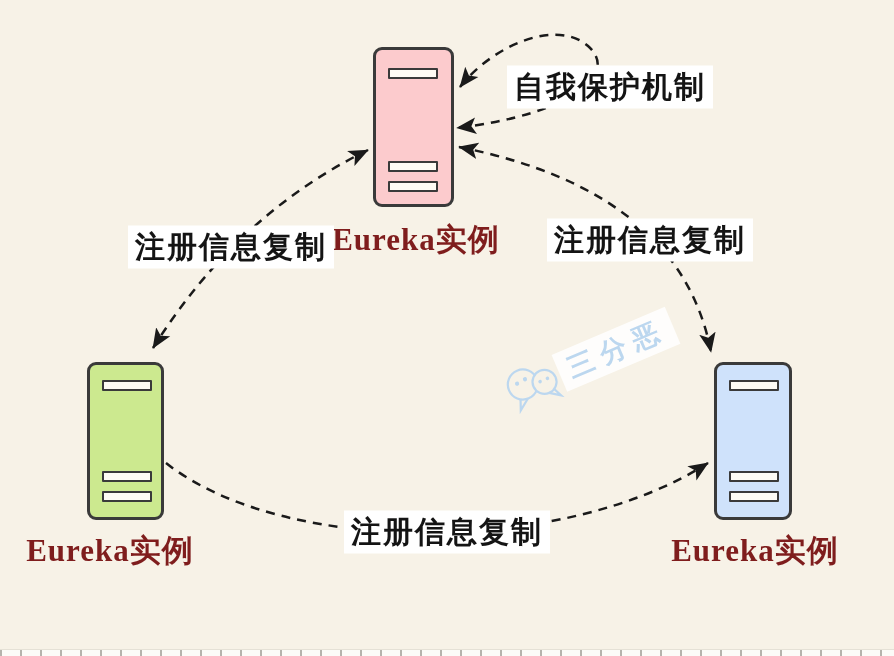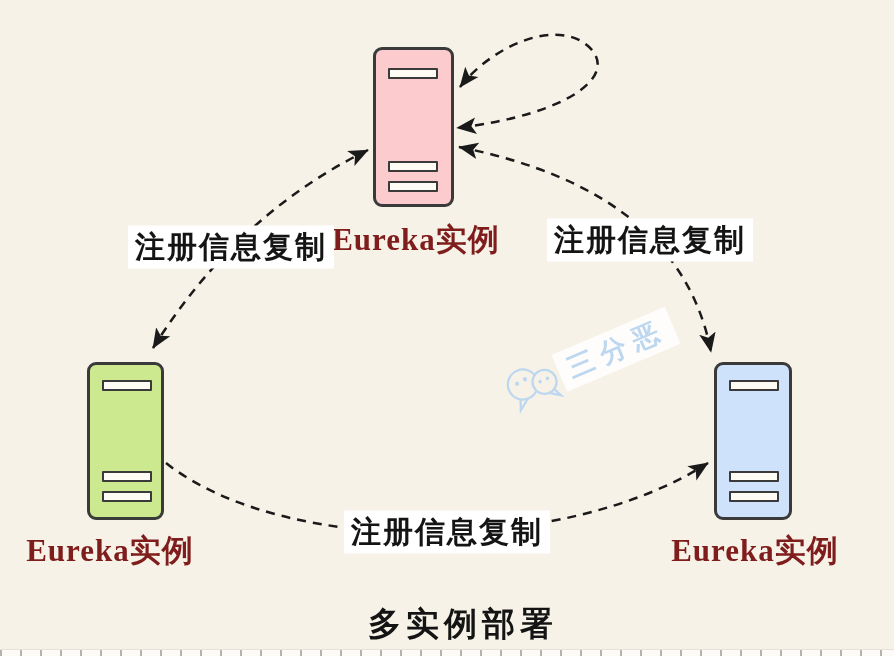--- a/index.html
+++ b/index.html
@@ -143,17 +143,17 @@
     <div class="slot s3"></div>
   </div>
 
   <div class="node-label lbl-node-top">Eureka实例</div>
   <div class="node-label lbl-node-left">Eureka实例</div>
   <div class="node-label lbl-node-right">Eureka实例</div>
 
   <div class="edge-label lbl-edge-left">注册信息复制</div>
   <div class="edge-label lbl-edge-right">注册信息复制</div>
   <div class="edge-label lbl-edge-bottom">注册信息复制</div>
+  <div class="edge-label lbl-edge-loop">自我保护机制</div>
 
-  <div class="diagram-title">多实例部署</div>
 
   <div class="ruler"></div>
 </div>
 
 </body></html>

